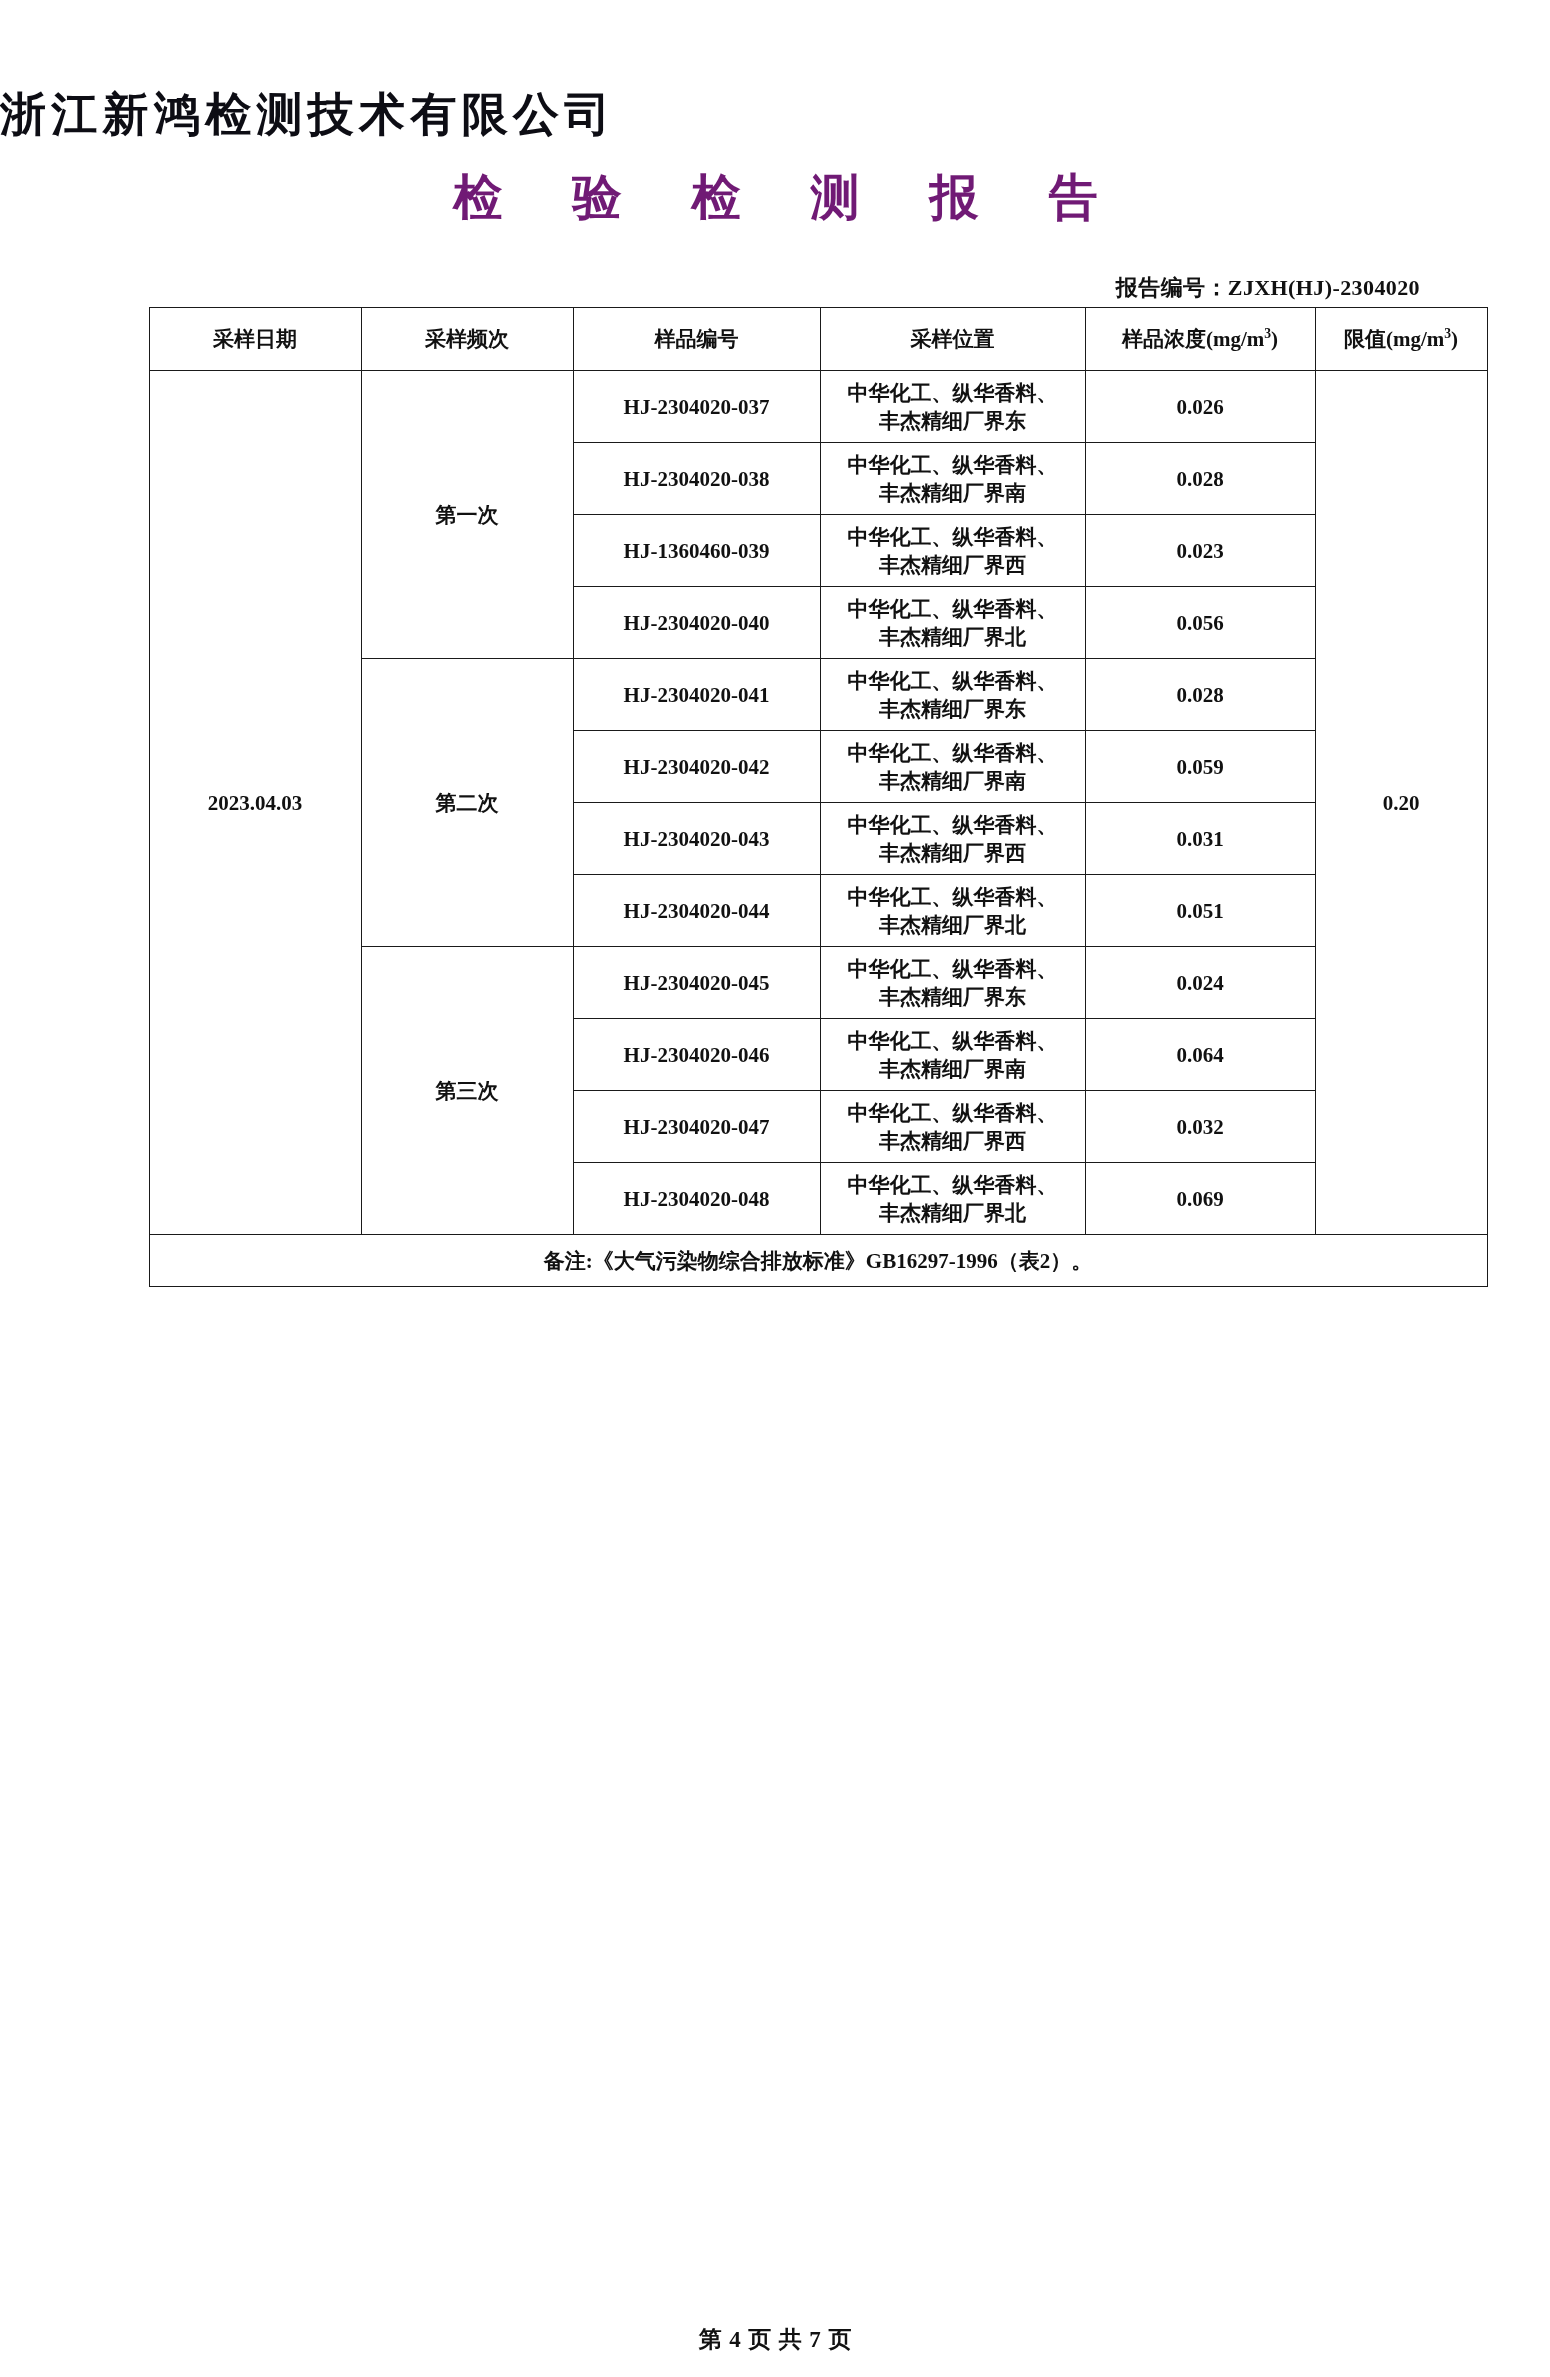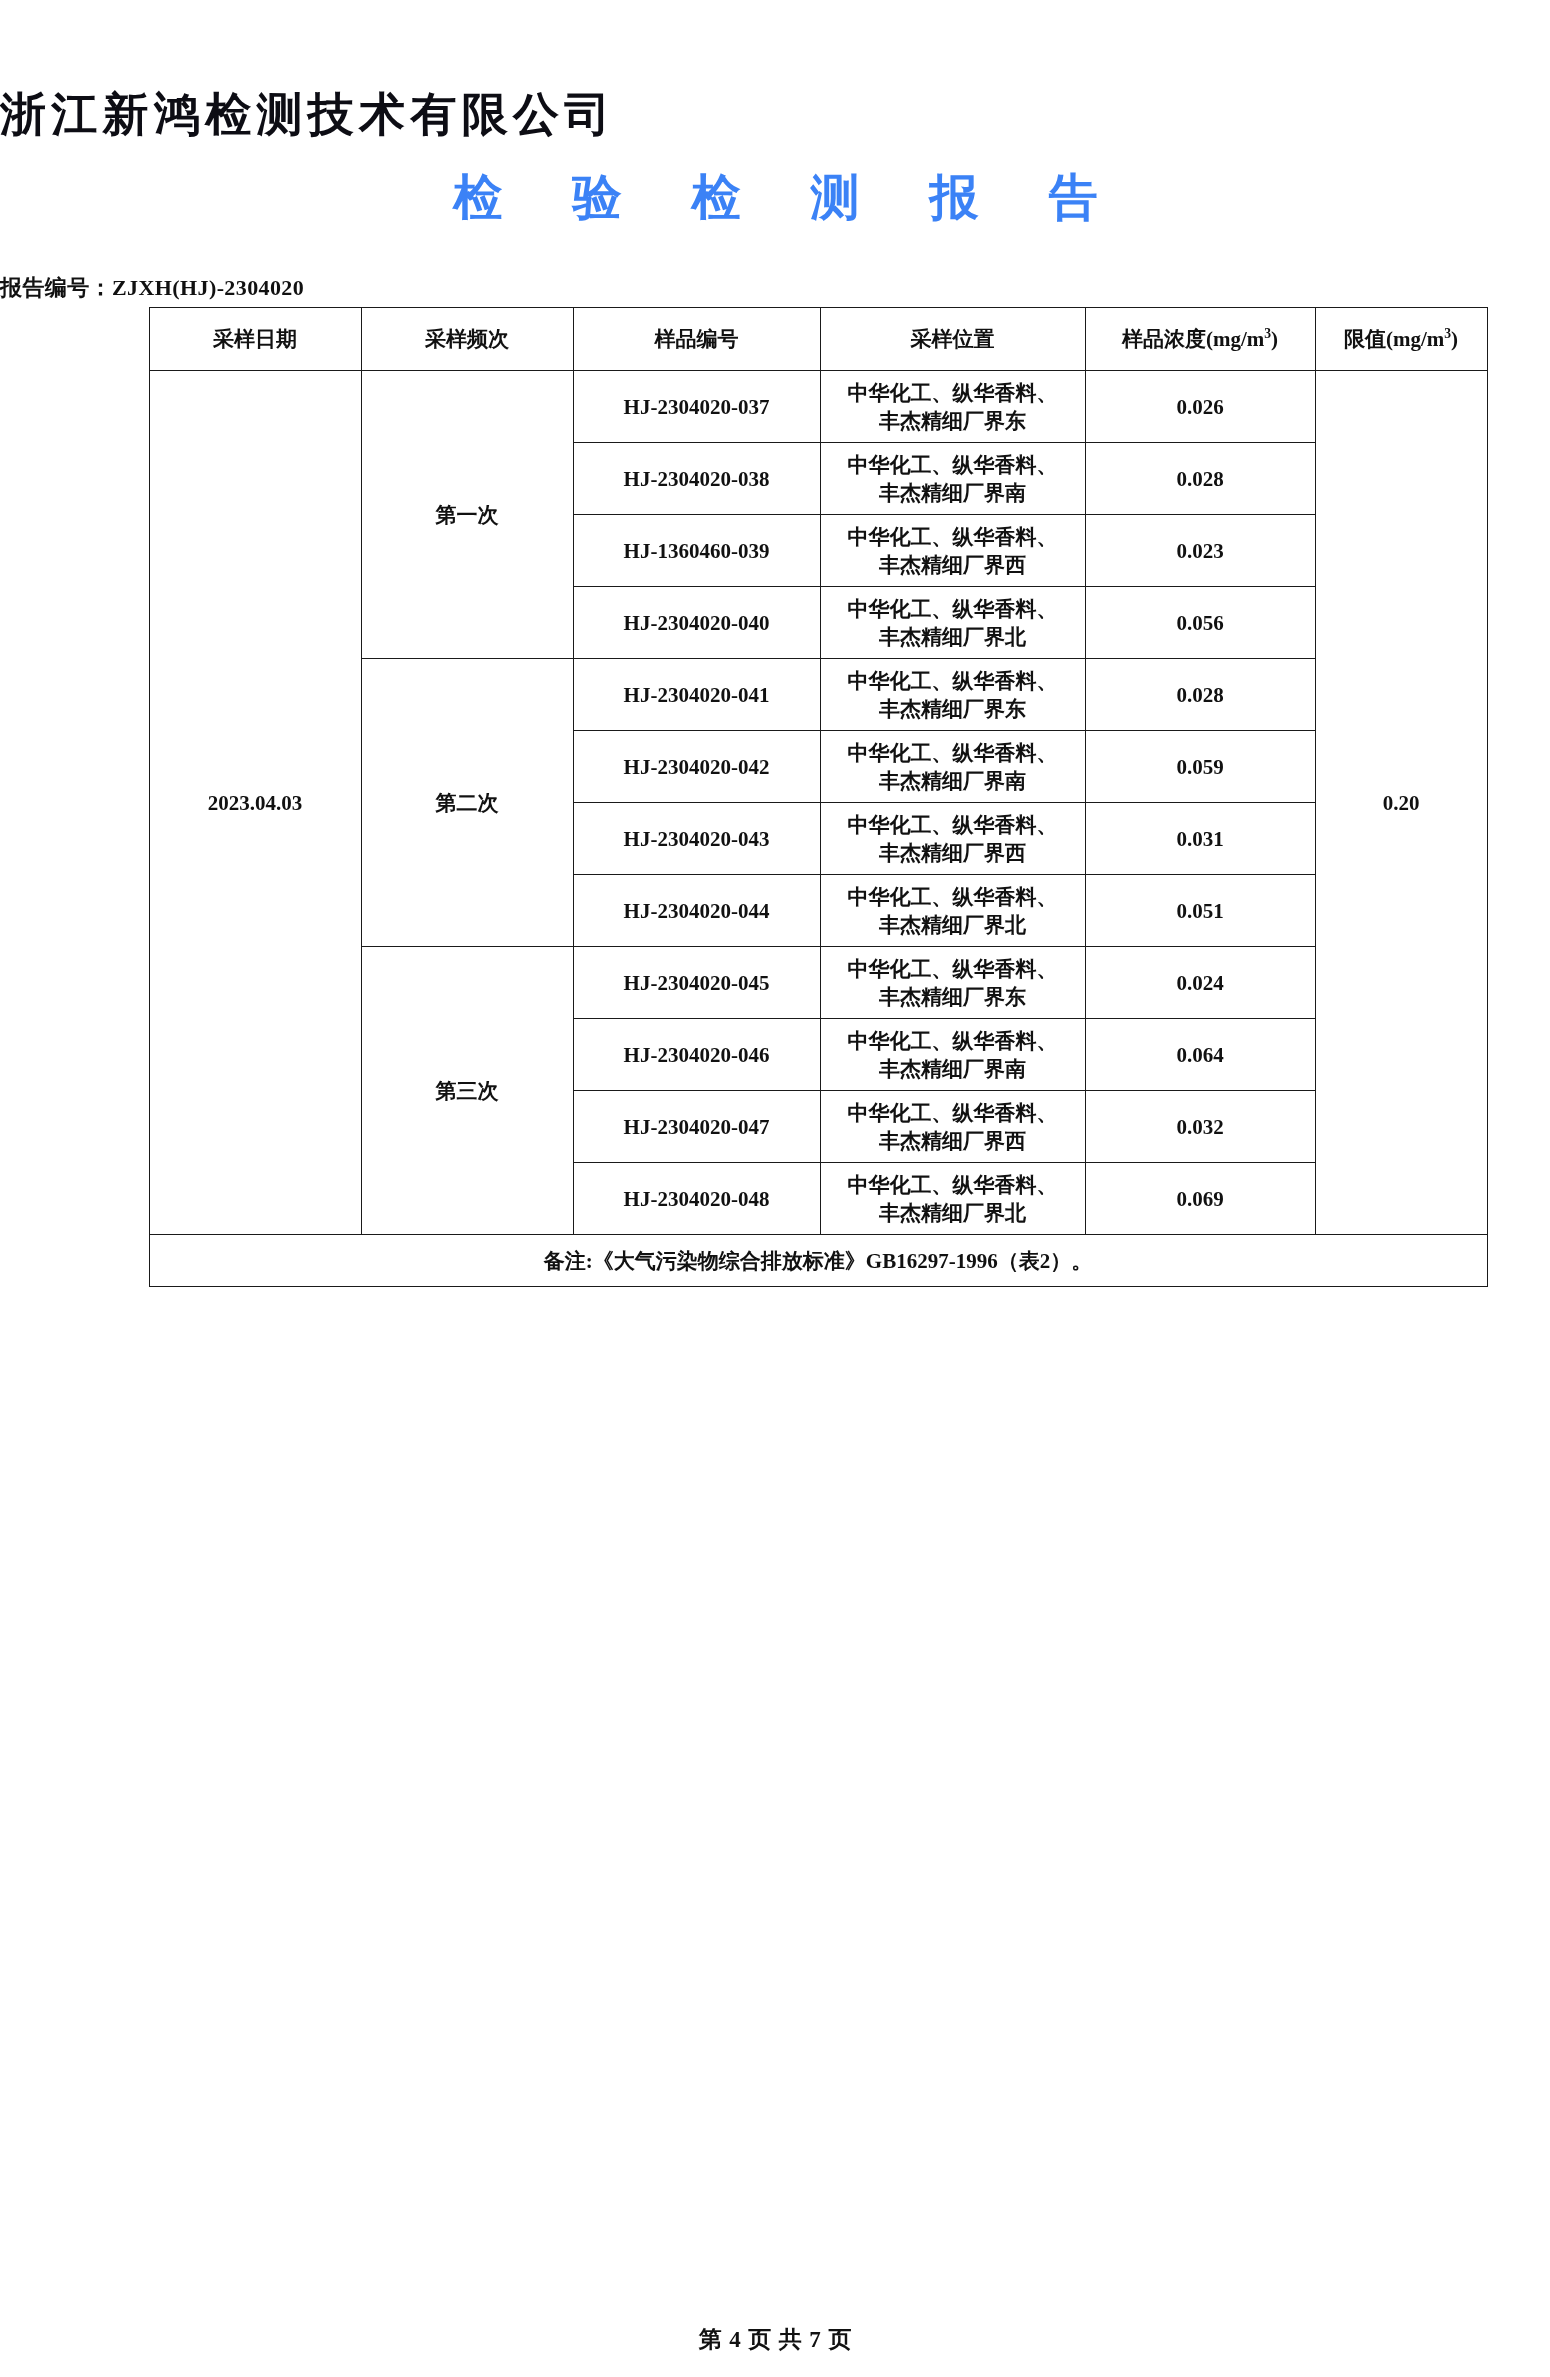--- a/index.html
+++ b/index.html
@@ -34,25 +34,25 @@
     color: #0d0d14;
   }
   .report-title {
     text-align: center;
     font-size: 49px;
     letter-spacing: 26.5px;
     font-weight: 700;
     margin-top: 19.4px;
     padding-left: 26.5px;
     font-family: "DejaVu Serif", "Liberation Serif", serif;
-    color: #3b82f6;
+    color: #701a75;
   }
   .report-no {
     margin-top: 42px;
-    text-align: left;
+    text-align: right;
     padding-right: 131px;
     font-size: 22px;
     font-weight: 700;
     letter-spacing: 0.4px;
   }
 
   
   .section-title {
     margin-top: 26.5px;
     padding-left: 93px;

